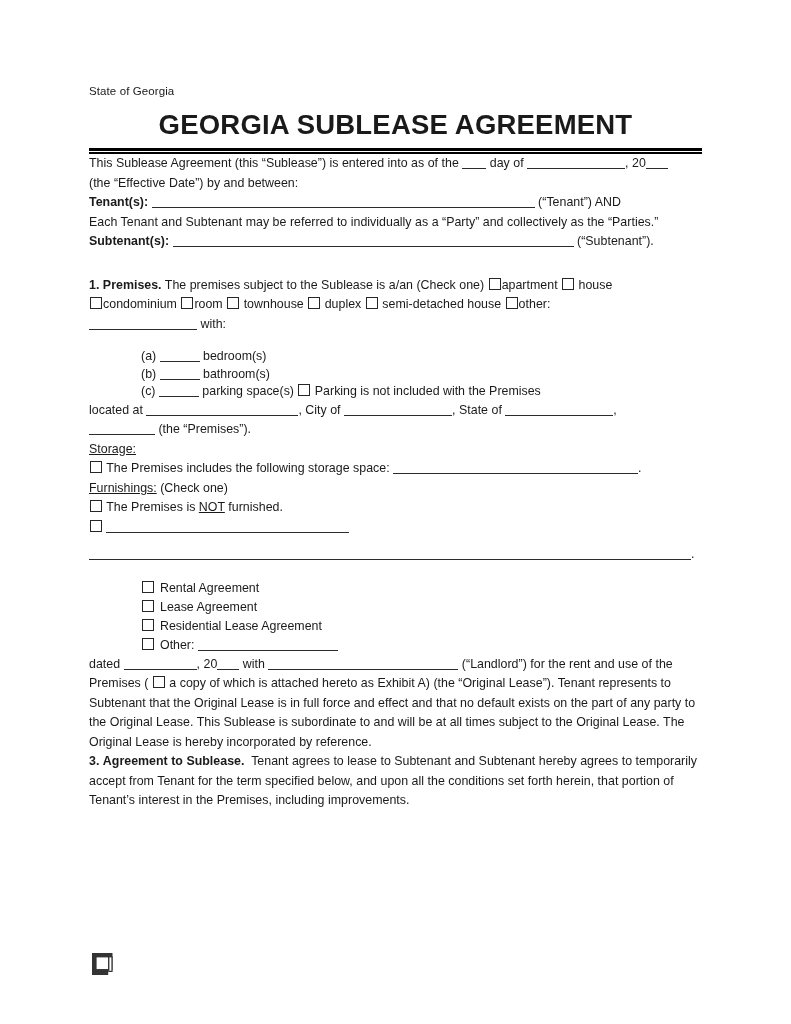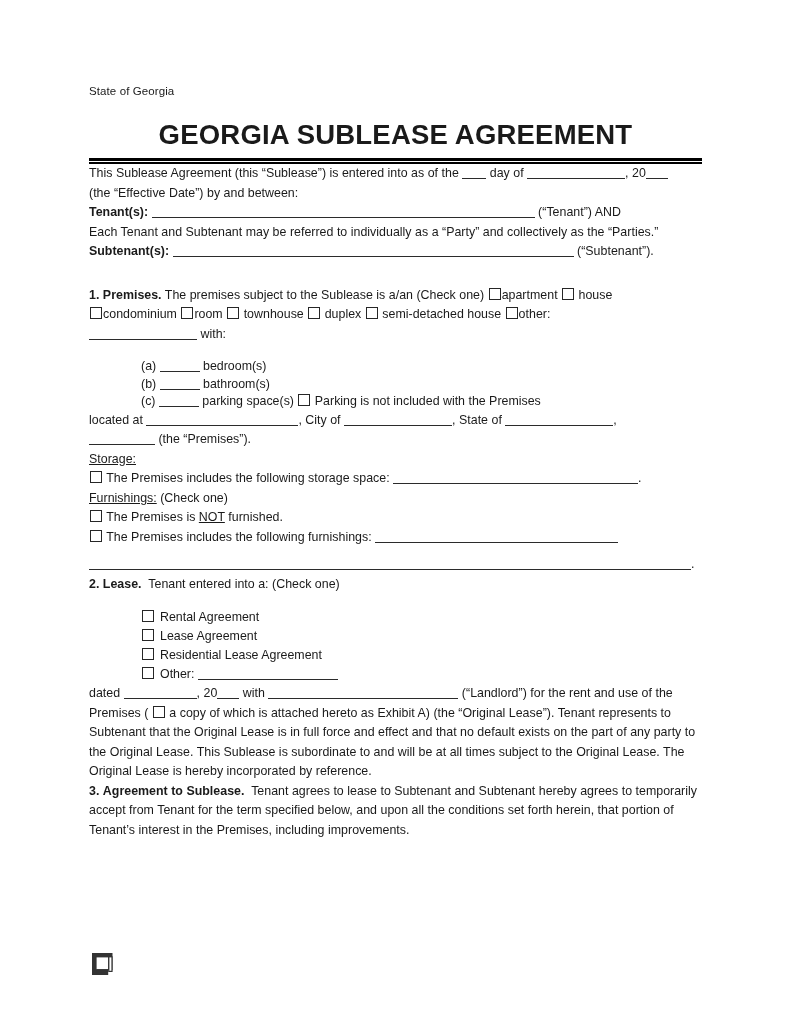--- a/index.html
+++ b/index.html
@@ -33,21 +33,21 @@
     font-size: 11.5px;
     line-height: 15px;
     letter-spacing: 0.1px;
   }
 
   .doc-title {
     text-align: center;
     font-size: 27.5px;
     font-weight: bold;
     letter-spacing: 0.2px;
-    margin-top: 20px;
+    margin-top: 10px;
     line-height: 32px;
   }
 
   .rule-double {
     margin-top: 7px;
     height: 6px;
   }
   .rule-double .r1 {
     height: 3px;
     background: #000;
@@ -164,23 +164,22 @@
       <div><span>(c)</span> <span class="bl" style="width:40px"></span> <span>parking space(s)</span> <span class="cb"></span> <span>Parking is not included with the Premises</span></div>
     </div>
 
     <p class="body mt-18"><span>located at </span><span class="bl" style="width:152px"></span><span>, City of </span><span class="bl" style="width:108px"></span><span>, State of </span><span class="bl" style="width:108px"></span>,<br><span class="bl" style="width:66px"></span><span> (the “Premises”).</span></p>
 
     <p class="body mt-18"><span class="u">Storage:</span></p>
     <p class="body mt-4"><span class="cb"></span> <span>The Premises includes the following storage space:</span> <span class="bl" style="width:245px"></span>.</p>
 
     <p class="body mt-16"><span class="u">Furnishings:</span> <span>(Check one)</span></p>
     <p class="body mt-4"><span class="cb"></span> <span>The Premises is </span><span class="u">NOT</span><span> furnished.</span></p>
-    <p class="body mt-6"><span class="cb"></span> <span>The Premises includes the following furnishings:</span> <span class="bl" style="width:243px"></span><br><span class="bl" style="width:602px; margin-top:9px"></span>.</p>
-
-    <p class="body mt-28"><b>2.</b> <b>Lease.</b>&nbsp; <span>Tenant entered into a: (Check one)</span></p>
+    <p class="body mt-6"><span class="cb"></span>  <span class="bl" style="width:243px"></span><br><span class="bl" style="width:602px; margin-top:9px"></span>.</p>
+
 
     <div class="lease-options">
       <div class="lease-opt"><span class="cb"></span><span>Rental Agreement</span></div>
       <div class="lease-opt"><span class="cb"></span><span>Lease Agreement</span></div>
       <div class="lease-opt"><span class="cb"></span><span>Residential Lease Agreement</span></div>
       <div class="lease-opt"><span class="cb"></span><span>Other:</span> <span class="bl" style="width:140px"></span></div>
     </div>
 
     <p class="body mt-22"><span>dated </span><span class="bl" style="width:73px"></span><span>, 20</span><span class="bl" style="width:22px"></span><span> with </span><span class="bl" style="width:190px"></span><span> (“Landlord”) for the rent and use of the Premises ( </span><span class="cb"></span><span> a copy of which is attached hereto as Exhibit A) (the “Original Lease”). Tenant represents to Subtenant that the Original Lease is in full force and effect and that no default exists on the part of any party to the Original Lease. This Sublease is subordinate to and will be at all times subject to the Original Lease. The Original Lease is hereby incorporated by reference.</span></p>
 

